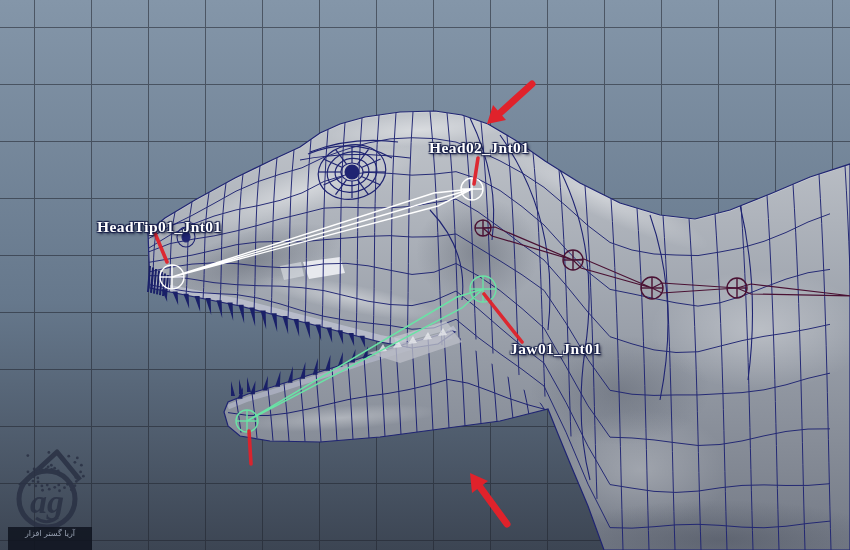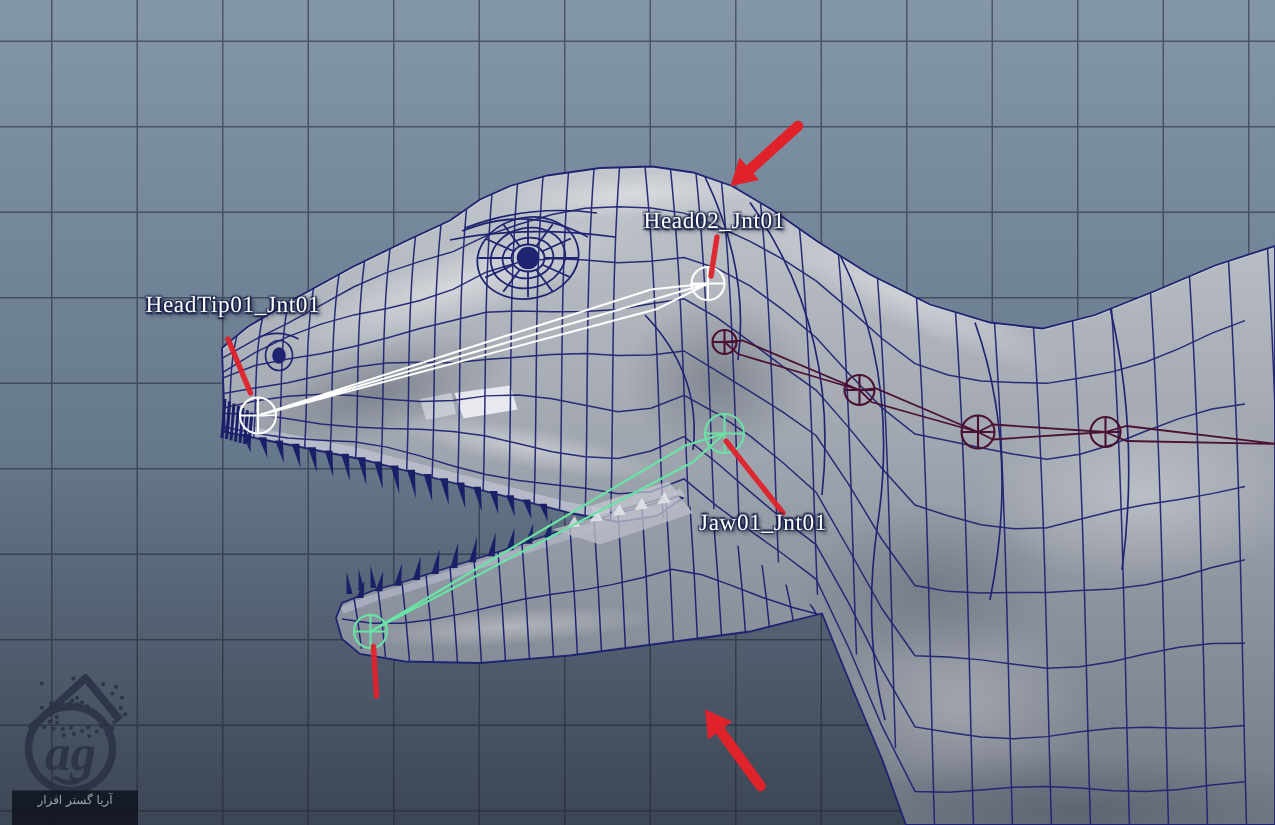--- a/index.html
+++ b/index.html
@@ -1,21 +1,21 @@
 <!DOCTYPE html>
 <html><head>
 <meta charset="utf-8">
 <style>
   html,body{margin:0;padding:0;background:#222;}
   .viewport{position:relative;width:850px;height:550px;overflow:hidden;font-family:"Liberation Sans",sans-serif;}
   .viewport svg{position:absolute;left:0;top:0;}
   .jlabel{
     position:absolute;white-space:nowrap;pointer-events:none;
     font-family:"Liberation Serif","DejaVu Serif",serif;
-    font-size:15.5px;font-weight:400;letter-spacing:.4px;color:#ffffff;
+    font-size:15.5px;font-weight:700;letter-spacing:.4px;color:#ffffff;
     text-shadow:1px 1px 1px #18204a,-1px -1px 1px #18204a,1px -1px 1px #18204a,-1px 1px 1px #18204a,2px 2px 3px rgba(10,14,40,.8);
   }
   .wm-caption{
     position:absolute;left:8px;top:527px;width:84px;height:29px;
     background:rgba(16,21,32,.88);color:#98a1b2;font-size:8px;line-height:14px;
     text-align:center;font-family:"DejaVu Sans",sans-serif;direction:rtl;letter-spacing:1px;
   }
 </style>
 </head>
 <body>
@@ -352,18 +352,18 @@
         </radialGradient>
         <clipPath id="clipBody">
           <path d="M 148,232 L 165,218 L 195,200 L 235,178 L 272,160 L 300,147 L 320,133 L 340,124 L 365,117 L 400,112 L 435,111 L 462,115 L 488,124 L 515,140 L 545,161 L 580,183 L 620,203 L 660,215 L 695,219 L 730,210 L 770,194 L 810,177 L 850,164 L 850,550 L 604,550 L 588,506 L 572,468 L 558,434 L 548,409 L 500,421 L 440,429 L 380,437 L 320,442 L 270,441 L 240,436 L 228,426 L 224,412 L 228,402 L 248,394 L 272,387 L 300,378 L 335,367 L 370,355 L 405,344 L 432,337 L 452,331 L 455,332 L 438,344 L 412,348 L 380,342 L 345,333 L 310,324 L 275,315 L 240,306 L 205,299 L 175,293 L 150,288 Z"></path>
         </clipPath>
         <clipPath id="clipJaw">
           <path d="M 228,402 L 248,394 L 272,387 L 300,378 L 335,367 L 370,355 L 405,344 L 432,337 L 452,331 L 500,370 L 548,409 L 500,421 L 440,429 L 380,437 L 320,442 L 270,441 L 240,436 L 228,426 L 224,412 Z"></path>
         </clipPath>
       </defs>
     </svg>
 
-  <div class="jlabel" style="left:97px;top:195px">HeadTip01_Jnt01</div>
+  <div class="jlabel" style="left:97px;top:218px">HeadTip01_Jnt01</div>
   <div class="jlabel" style="left:429px;top:139px">Head02_Jnt01</div>
-  <div class="jlabel" style="left:466px;top:340px">Jaw01_Jnt01</div>
+  <div class="jlabel" style="left:510px;top:340px">Jaw01_Jnt01</div>
 
   <div class="wm-caption">آریا گستر افزار</div>
 </div>
 
 </body></html>

